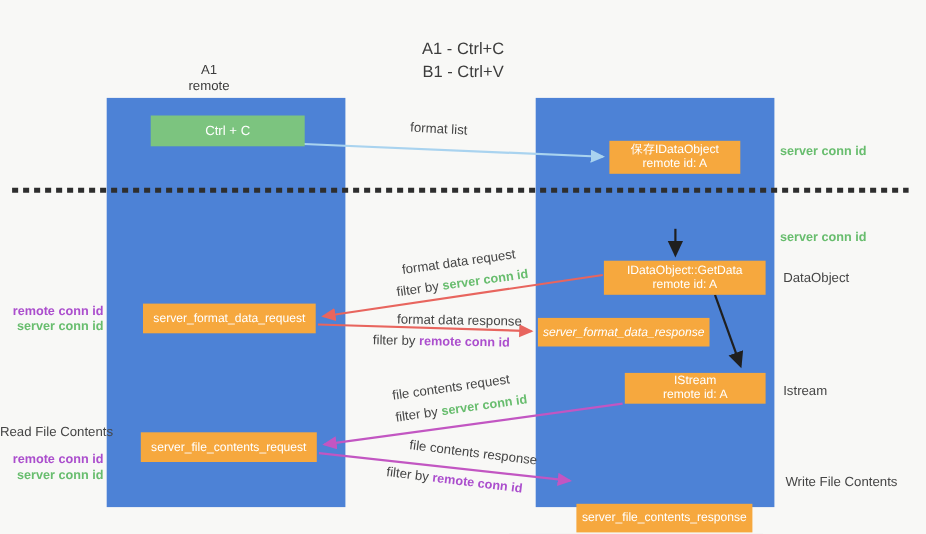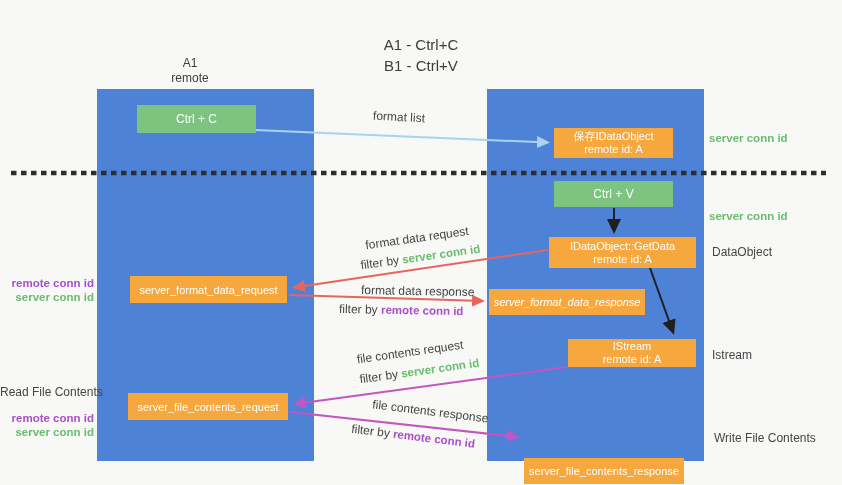--- a/index.html
+++ b/index.html
@@ -94,32 +94,29 @@
 
     <line x1="289" y1="295" x2="483" y2="301" stroke="#e8655e" stroke-width="2" marker-end="url(#ah-red)"></line>
 
     <line x1="650" y1="268" x2="673" y2="332" stroke="#1f1f1f" stroke-width="2" marker-end="url(#ah-black)"></line>
 
     <line x1="566" y1="367" x2="295" y2="404" stroke="#c256c2" stroke-width="2" marker-end="url(#ah-mag)"></line>
 
     <line x1="290" y1="412" x2="518" y2="437" stroke="#c256c2" stroke-width="2" marker-end="url(#ah-mag)"></line>
   </svg>
 
-  <div class="box green" style="left:137px; top:105px; width:119px; height:28px; font-size:12px;">
+  <div class="box green" style="left:137px; top:105px; width:140px; height:28px; font-size:12px;">
     <span>Ctrl + C</span>
   </div>
 
   <div class="box orange" style="left:554px; top:128px; width:119px; height:30px; font-size:11px;">
     <span class="l1">保存IDataObject</span>
     <span class="l2">remote id: A</span>
   </div>
 
-  <div class="box green" style="left:554px; top:181px; width:119px; height:26px; font-size:12px;">
-    <span>Ctrl + V</span>
-  </div>
 
   <div class="box orange" style="left:549px; top:237px; width:147px; height:31px; font-size:11px;">
     <span class="l1">IDataObject::GetData</span>
     <span class="l2">remote id: A</span>
   </div>
 
   <div class="box orange" style="left:130px; top:276px; width:157px; height:27px; font-size:11px;">
     <span>server_format_data_request</span>
   </div>
 

